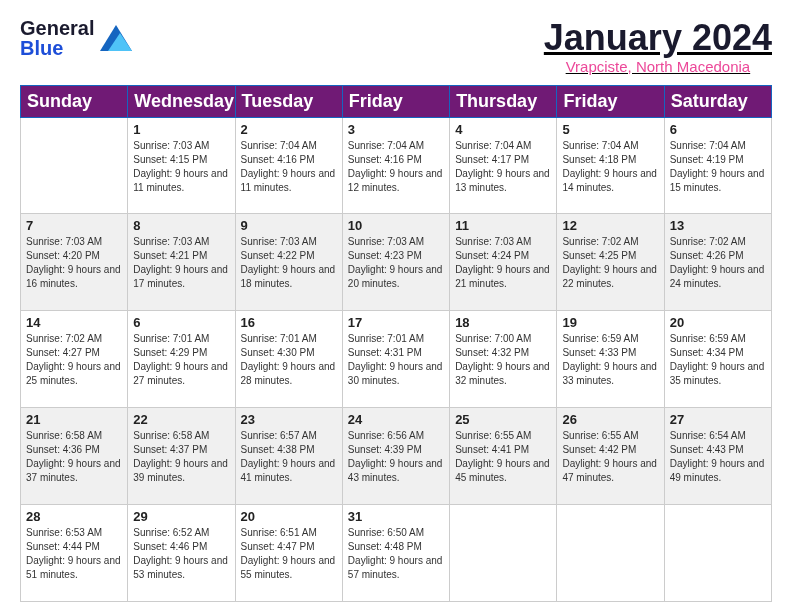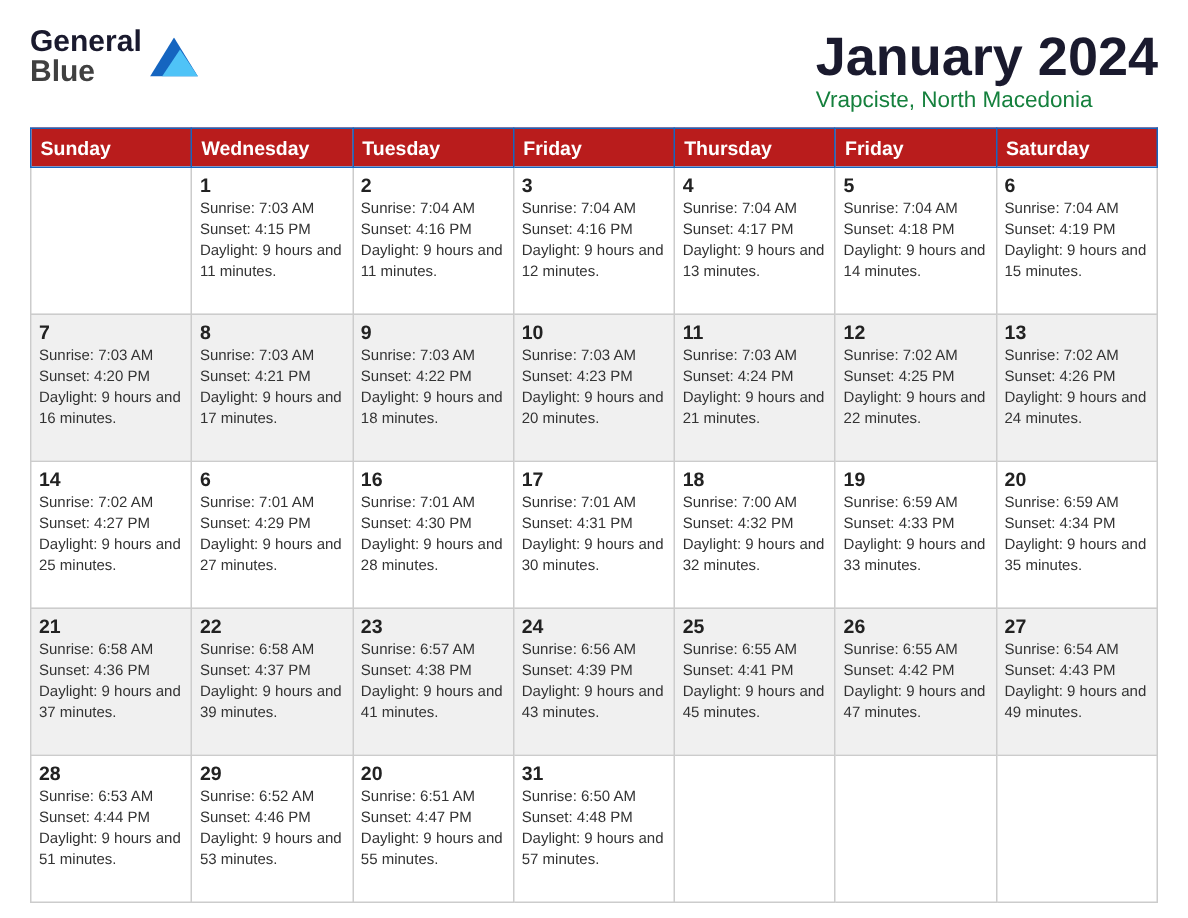--- a/index.html
+++ b/index.html
@@ -22,45 +22,46 @@
       justify-content: space-between;
       align-items: flex-start;
       margin-bottom: 10px;
     }
     .logo {
       display: flex;
       flex-direction: column;
       align-items: flex-start;
     }
     .title-block {
-      text-align: left;
+      text-align: center;
+      text-decoration: underline;
     }
     .month-title {
       font-size: 36px;
       font-weight: bold;
       color: #1a1a2e;
       line-height: 1.1;
     }
     .location {
       font-size: 15px;
-      color: #15803d;
+      color: #ec4899;
     }
     .calendar {
       flex: 1;
       border: 1px solid #ccc;
       border-collapse: collapse;
       width: 100%;
       table-layout: fixed;
     }
     .calendar th {
-      background-color: #b91c1c;
+      background-color: #701a75;
       color: white;
       text-align: left;
       padding: 5px 6px;
-      font-size: 13px;
+      font-size: 18px;
       font-weight: bold;
       border: 1px solid #1565c0;
     }
     .calendar td {
       border: 1px solid #ccc;
       vertical-align: top;
       padding: 4px 5px;
       font-size: 10.5px;
       color: #222;
       height: 88px;
@@ -88,21 +89,21 @@
   </style>
 </head>
 <body>
 
 <div class="page">
   <div class="header">
     <div class="logo">
       <div style="display:flex;align-items:center;gap:4px;">
         <div style="display:flex;flex-direction:column;align-items:flex-start;">
           <span style="font-size:20px;font-weight:bold;color:#1a1a2e;line-height:1;">General</span>
-          <span style="font-size:20px;font-weight:bold;color:#404040;line-height:1;">Blue</span>
+          <span style="font-size:20px;font-weight:bold;color:#1d4ed8;line-height:1;">Blue</span>
         </div>
         <svg width="32" height="26" viewBox="0 0 32 26" style="margin-left:2px;">
           <polygon points="0,26 16,0 32,26" fill="#1565c0"></polygon>
           <polygon points="8,26 20,8 32,26" fill="#4fc3f7"></polygon>
         </svg>
       </div>
     </div>
     <div class="title-block">
       <div class="month-title">January 2024</div>
       <div class="location">Vrapciste, North Macedonia</div>

